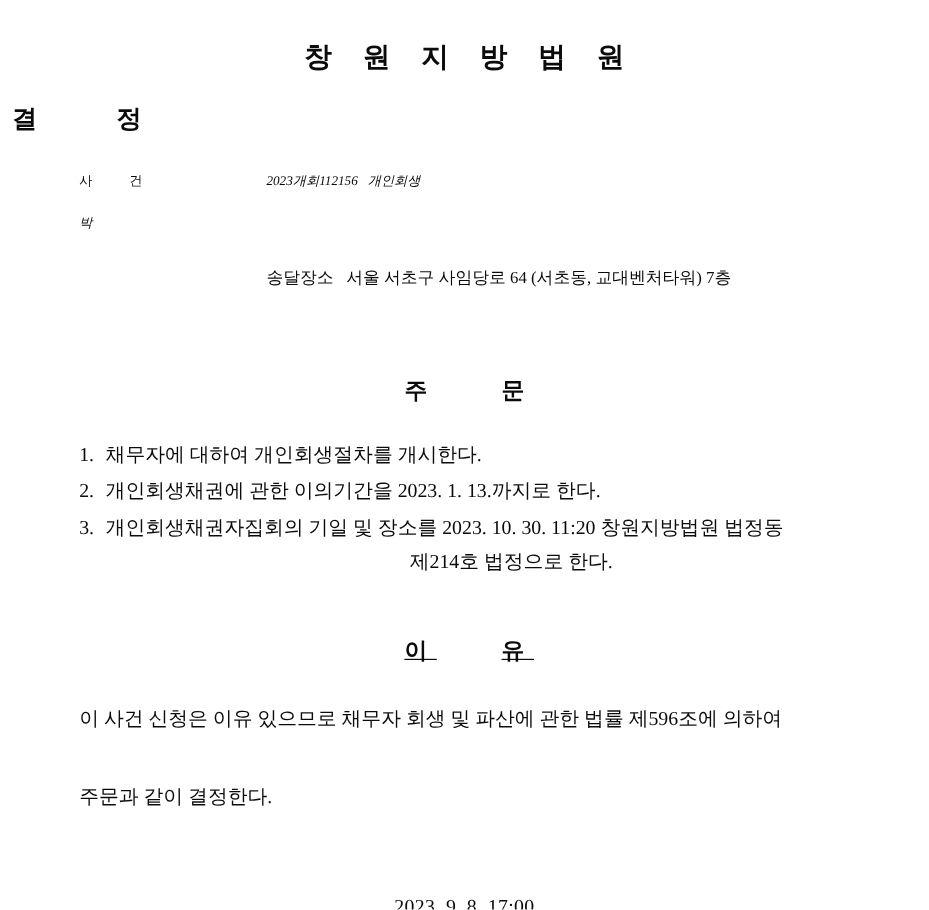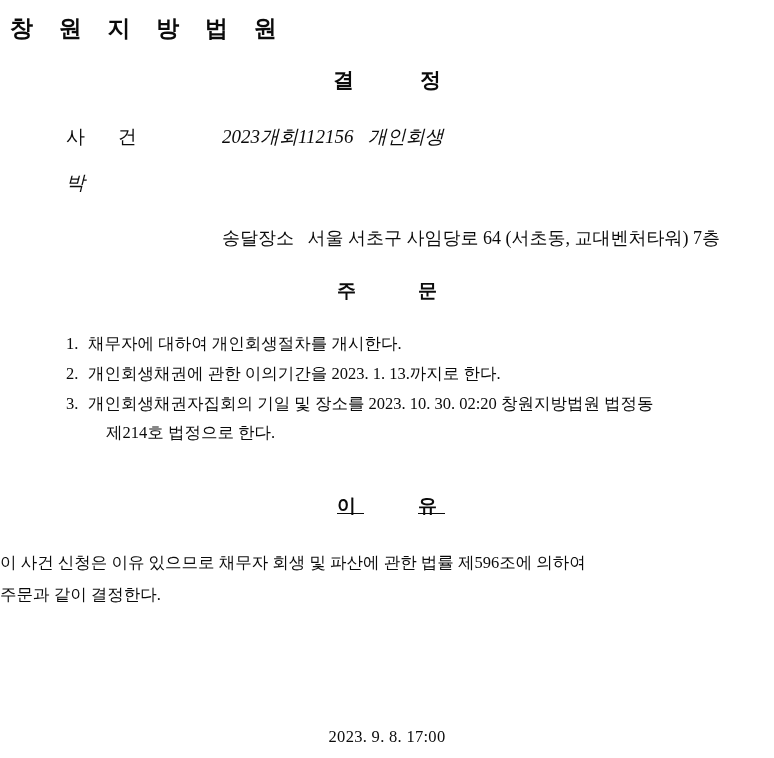--- a/index.html
+++ b/index.html
@@ -17,85 +17,86 @@
   }
   .page {
     position: relative;
     width: 774px;
     height: 758px;
     box-sizing: border-box;
   }
 
   
   .court-title {
+    text-align: center;
     font-size: 23px;
     font-weight: bold;
     letter-spacing: 10px;
-    margin-top: 13px;
+    margin-top: 32px;
     margin-bottom: 0;
     text-indent: 10px;
   }
   .doc-type {
-    text-align: center;
+    text-align: left;
     font-size: 21px;
     font-weight: bold;
     letter-spacing: 10px;
     margin-top: 22px;
     text-indent: 10px;
   }
   .doc-type .sp {
     display: inline-block;
     width: 56px;
   }
 
   
   .fields {
     margin-top: 30px;
     padding-left: 66px;
   }
   .field-row {
     display: flex;
     align-items: baseline;
-    font-size: 19px;
+    font-size: 11px;
     margin-bottom: 20px;
   }
   .field-label {
     width: 156px;
     flex: 0 0 156px;
     letter-spacing: 14px;
   }
   .field-value {
     white-space: pre;
     font-style: italic;
   }
 
   
   .address-block {
     margin-top: 28px;
     padding-left: 222px;
-    font-size: 18px;
+    font-size: 14px;
     line-height: 1.65;
   }
   .address-line {
     white-space: pre;
   }
 
   
   .section-heading {
     text-align: center;
     font-size: 19px;
     font-weight: bold;
     letter-spacing: 8px;
     text-indent: 8px;
   }
   .section-heading .sp {
     display: inline-block;
     width: 54px;
   }
-  .heading-order { margin-top: 24px; }
+  .heading-order { margin-top: 69px; }
   .heading-reason { margin-top: 46px; text-decoration: underline; }
 
   
   .order-list {
     margin: 26px 0 0 0;
     padding-left: 66px;
     font-size: 16.5px;
     line-height: 1.72;
   }
   .order-item {
@@ -105,32 +106,35 @@
   .order-num {
     flex: 0 0 22px;
   }
   .order-text {
     flex: 1 1 auto;
     padding-right: 28px;
   }
   .order-text .cont {
     display: block;
     padding-left: 18px;
+    text-align: center;
   }
 
   
   .reason-body {
     margin-top: 28px;
+    padding-left: 66px;
     padding-right: 60px;
     font-size: 16.5px;
     line-height: 1.95;
     text-align: justify;
   }
   .reason-body .line2 {
     display: block;
+    margin-top: 33px;
   }
 
   
   .timestamp {
     position: absolute;
     left: 0;
     right: 0;
     bottom: 24px;
     text-align: center;
     font-size: 16.5px;
@@ -171,21 +175,21 @@
       <span class="order-num">1.</span>
       <span class="order-text">채무자에 대하여 개인회생절차를 개시한다.</span>
     </div>
     <div class="order-item">
       <span class="order-num">2.</span>
       <span class="order-text">개인회생채권에 관한 이의기간을 2023. 1. 13.까지로 한다.</span>
     </div>
     <div class="order-item">
       <span class="order-num">3.</span>
       <span class="order-text">
-        <span>개인회생채권자집회의  기일  및  장소를  2023.  10.  30.  02:20  창원지방법원  법정동</span>
+        <span>개인회생채권자집회의  기일  및  장소를  2023.  10.  30.  11:20  창원지방법원  법정동</span>
         <span class="cont">제214호 법정으로 한다.</span>
       </span>
     </div>
   </div>
 
   <div class="section-heading heading-reason">
     <span>이</span><span class="sp"></span><span>유</span>
   </div>
 
   <div class="reason-body">

